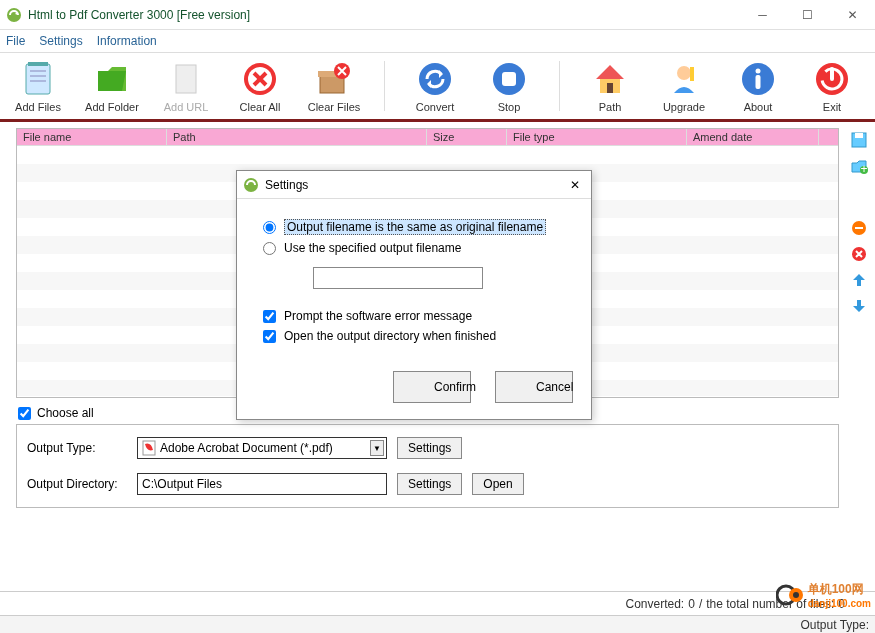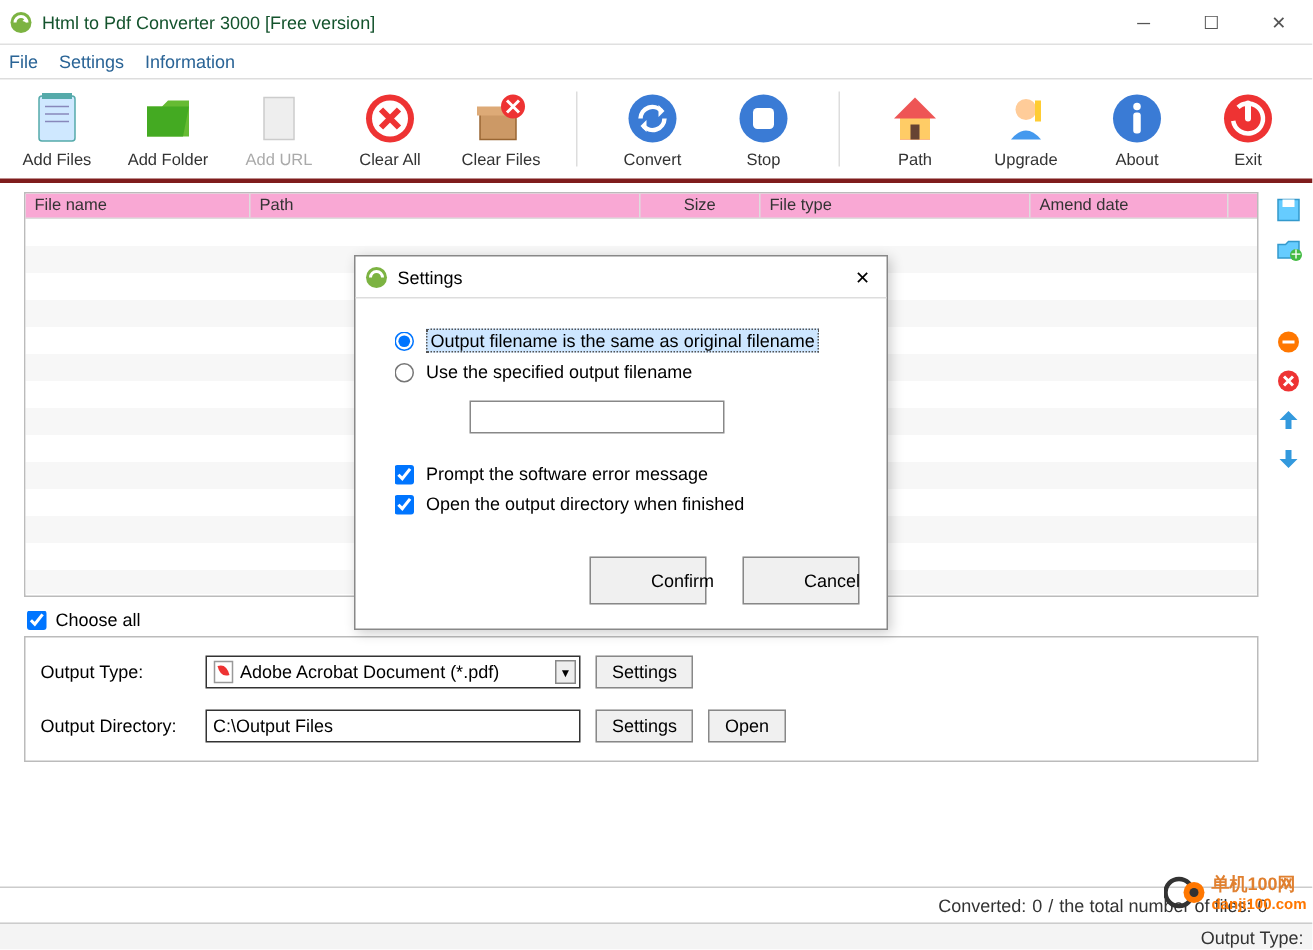--- a/index.html
+++ b/index.html
@@ -182,21 +182,21 @@
       </div>
     <div class="lbl">Exit</div>
   </div>
 </div>
 
 <div class="content">
   <div class="table-wrap">
     <div class="table-head">
       <div class="th" style="width:150px">File name</div>
       <div class="th" style="width:260px">Path</div>
-      <div class="th" style="width:80px;text-align:center">Size</div>
+      <div class="th" style="width:80px;text-align:left">Size</div>
       <div class="th" style="width:180px">File type</div>
       <div class="th" style="width:132px">Amend date</div>
     </div>
     <div class="table-rows"></div>
   </div>
 
   <div class="side-icons">
     <div class="si">
         <svg width="18" height="18">
           <rect x="2" y="2" width="14" height="14" fill="#6cf" stroke="#39c"></rect>

